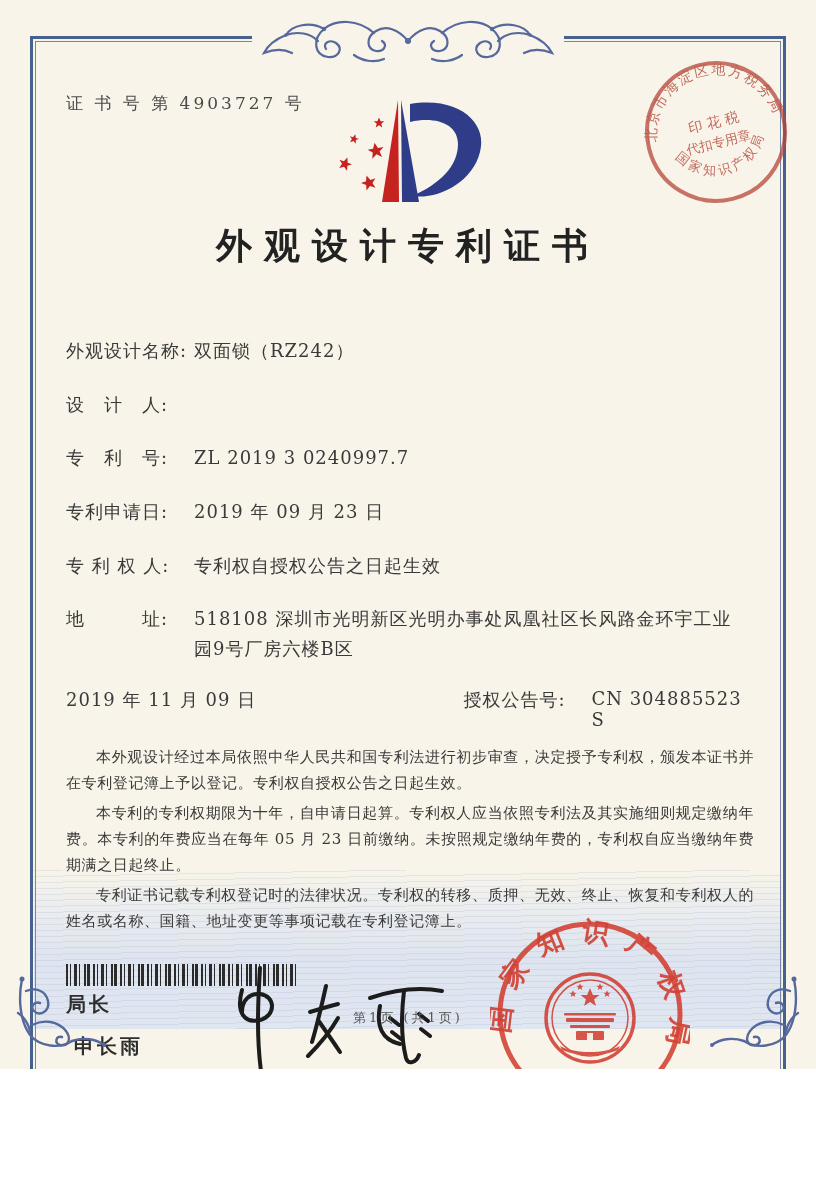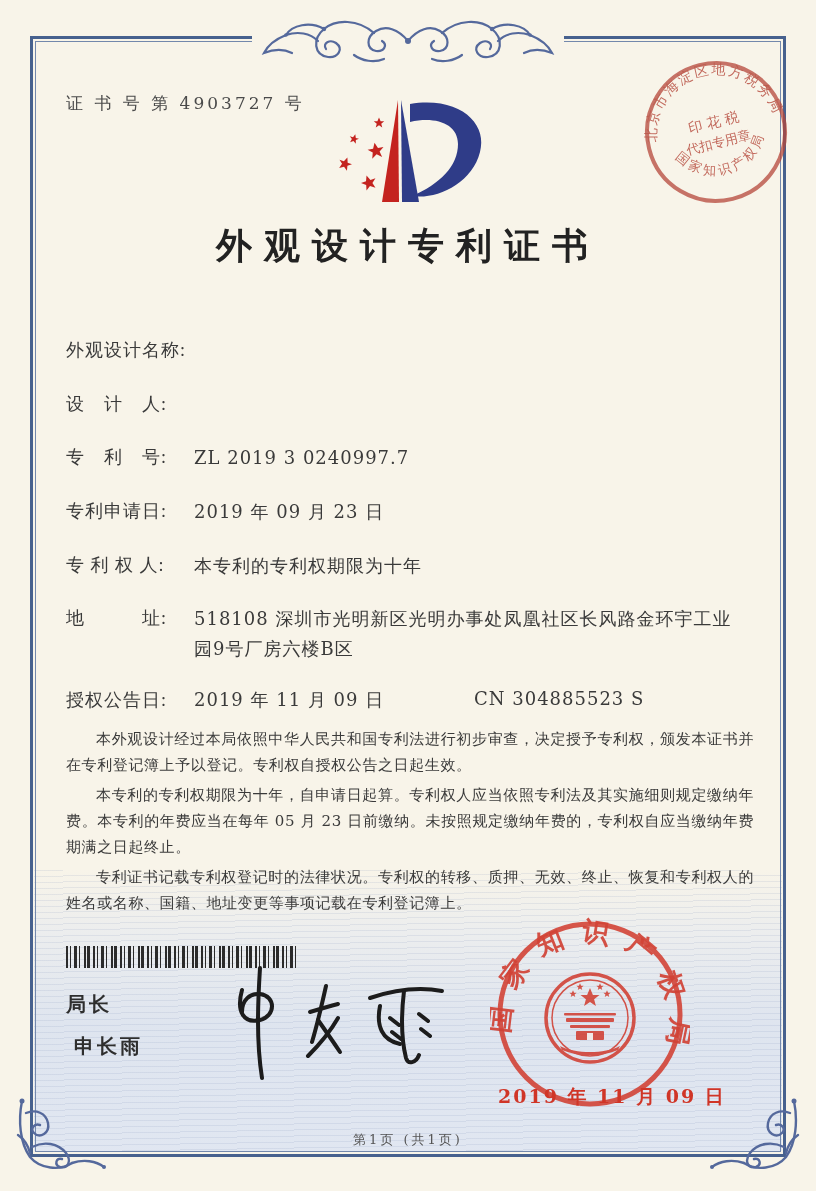--- a/index.html
+++ b/index.html
@@ -1,16 +1,16 @@
 <!DOCTYPE html>
 <html><head>
 <meta charset="utf-8">
 <style>
   html,body{margin:0;padding:0;}
-  .page{position:relative;width:816px;height:1191px;background:#f8f4e9;overflow:hidden;
+  .page{position:relative;width:816px;height:1069px;background:#f8f4e9;overflow:hidden;
         font-family:"DejaVu Serif","Liberation Serif",serif;color:#3a3a3a;}
   
   .lower-tint{position:absolute;left:34px;right:34px;top:870px;bottom:40px;z-index:0;
     background:linear-gradient(180deg,rgba(248,244,233,0) 0%,rgba(226,232,242,.55) 22%,rgba(218,226,240,.85) 55%,rgba(222,229,242,.9) 100%);}
   .lower-tint::after{content:"";position:absolute;inset:0;
     background:repeating-linear-gradient(179deg,rgba(110,130,175,.13) 0 1px,transparent 1px 6px);}
   
   .frame{position:absolute;left:30px;top:36px;width:750px;height:1115px;border:3px solid #47618e;z-index:1;}
   .frame::before{content:"";position:absolute;inset:2px;border:1px solid #7388ac;}
   .content-layer{position:absolute;inset:0;z-index:2;}
@@ -21,21 +21,21 @@
   .cert-no{position:absolute;left:66px;top:92px;font-size:17px;letter-spacing:3px;color:#4a4a4a;}
   
   .tax-seal{position:absolute;left:640px;top:56px;width:152px;height:152px;transform:rotate(-14deg);opacity:.88;}
   
   .logo{position:absolute;left:324px;top:90px;width:168px;height:118px;}
   .title{position:absolute;left:0;top:222px;width:100%;text-align:center;font-size:36px;font-weight:700;
     letter-spacing:12px;color:#222;}
   
   .content{position:absolute;left:66px;top:336px;width:688px;}
   .field-row{display:flex;margin-bottom:24px;font-size:18px;line-height:1.65;letter-spacing:1px;}
-  .field-label{flex:0 0 128px;white-space:pre;font-family:Liberation Serif, serif;}
+  .field-label{flex:0 0 128px;white-space:pre;}
   .field-value{flex:1;}
   .grant-row{display:flex;font-size:18px;letter-spacing:1px;margin-bottom:8px;margin-top:2px;}
   .grant-pair{display:flex;}
   .grant-pair.first{width:408px;}
   .grant-pair .field-label{flex:0 0 128px;}
   .paragraphs{margin-top:14px;}
   .paragraphs p{margin:0 0 4px 0;font-size:15px;line-height:1.74;text-indent:2em;text-align:justify;letter-spacing:.6px;}
   
   .barcode{margin-top:30px;width:232px;height:22px;
     background:repeating-linear-gradient(90deg,#2b2b2b 0 2px,transparent 2px 4px,#2b2b2b 4px 5px,transparent 5px 8px,#2b2b2b 8px 11px,transparent 11px 13px,#2b2b2b 13px 14px,transparent 14px 18px,#2b2b2b 18px 20px,transparent 20px 21px,#2b2b2b 21px 24px,transparent 24px 27px);}
@@ -122,47 +122,48 @@
         <path transform="translate(45,93) scale(0.8) rotate(-18)" d="M0,-10 L2.9,-3.1 L9.5,-3.1 L4.1,1.2 L5.9,8.1 L0,4 L-5.9,8.1 L-4.1,1.2 L-9.5,-3.1 L-2.9,-3.1 Z"></path>
       </g>
     </svg>
 
     <div class="title">外观设计专利证书</div>
 
     <div class="content">
 
       <div class="field-row">
         <span class="field-label">外观设计名称:</span>
+        <span class="field-value">双面锁（RZ242）</span>
       </div>
       <div class="field-row">
         <span class="field-label">设　计　人:</span>
       </div>
       <div class="field-row">
         <span class="field-label">专　利　号:</span>
         <span class="field-value">ZL 2019 3 0240997.7</span>
       </div>
       <div class="field-row">
         <span class="field-label">专利申请日:</span>
         <span class="field-value">2019 年 09 月 23 日</span>
       </div>
       <div class="field-row">
         <span class="field-label">专 利 权 人:</span>
-        <span class="field-value">本专利的专利权期限为十年</span>
+        <span class="field-value">专利权自授权公告之日起生效</span>
       </div>
       <div class="field-row">
         <span class="field-label">地　　　址:</span>
         <span class="field-value" style="max-width:548px;">518108 深圳市光明新区光明办事处凤凰社区长风路金环宇工业园9号厂房六楼B区</span>
       </div>
 
       <div class="grant-row">
         <span class="grant-pair first">
-          <span class="field-label">授权公告日:</span>
           <span>2019 年 11 月 09 日</span>
         </span>
         <span class="grant-pair">
+          <span class="field-label">授权公告号:</span>
           <span>CN 304885523 S</span>
         </span>
       </div>
 
       <div class="paragraphs">
         <p>本外观设计经过本局依照中华人民共和国专利法进行初步审查，决定授予专利权，颁发本证书并在专利登记簿上予以登记。专利权自授权公告之日起生效。</p>
         <p>本专利的专利权期限为十年，自申请日起算。专利权人应当依照专利法及其实施细则规定缴纳年费。本专利的年费应当在每年 05 月 23 日前缴纳。未按照规定缴纳年费的，专利权自应当缴纳年费期满之日起终止。</p>
         <p>专利证书记载专利权登记时的法律状况。专利权的转移、质押、无效、终止、恢复和专利权人的姓名或名称、国籍、地址变更等事项记载在专利登记簿上。</p>
       </div>
 

